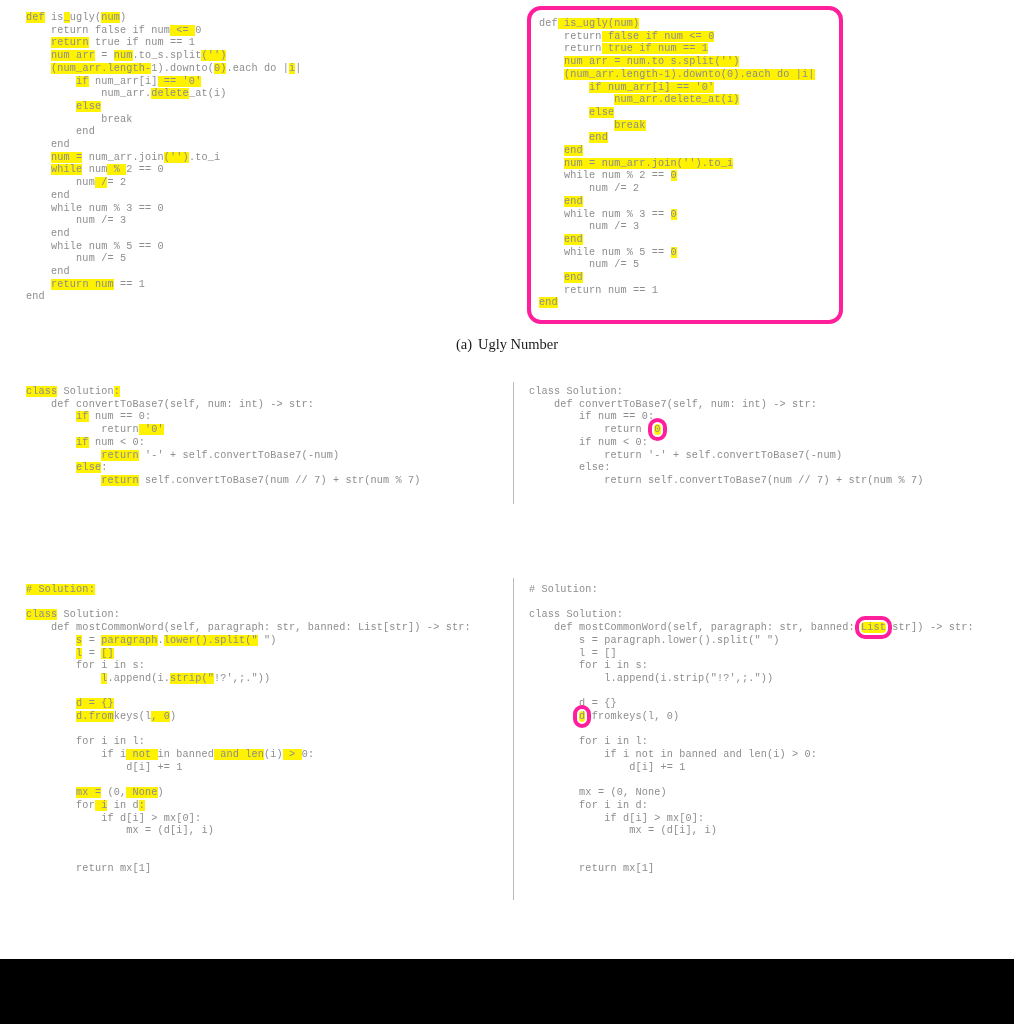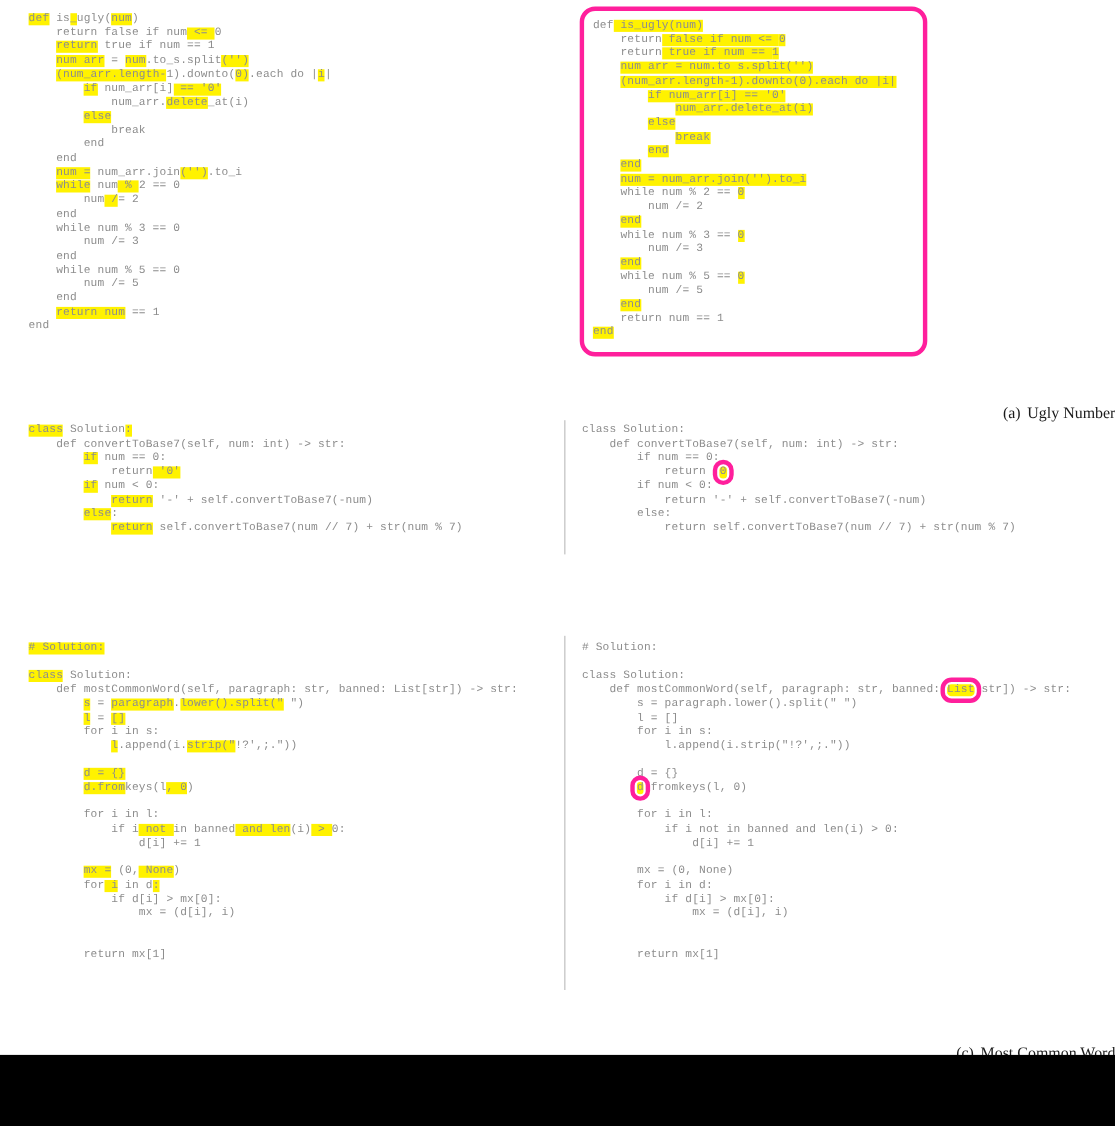--- a/index.html
+++ b/index.html
@@ -27,23 +27,23 @@
   .pane.boxed{
     left:527px;top:6px;
     border:4px solid #FF1F9C;border-radius:14px;
     padding:8px 10px 10px 8px;
     box-sizing:border-box;
   }
   .divider{
     position:absolute;width:1px;background:#b9b9b9;left:513px;
   }
   .caption{
-    position:absolute;width:1014px;text-align:right;
+    position:absolute;width:1014px;text-align:center;
     font-family:"Liberation Serif","DejaVu Serif",serif;
-    font-size:14.5px;color:#1b1b1b;margin-top:32px;
+    font-size:14.5px;color:#1b1b1b;
   }
   .caption .lbl{margin-right:6px;}
 
   
   .hl{background:#FFF200;color:#8d8d8d;}
   .bx{
     outline:4px solid #FF1F9C;
     outline-offset:2px;
     border-radius:4px;
     position:relative;
@@ -72,20 +72,17 @@
       <div class="pane right" id="fig1-right" style="top:4px;"><span class="ln"><span>class Solution:</span></span><span class="ln"><span>    def convertToBase7(self, num: int) -&gt; str:</span></span><span class="ln"><span>        if num == 0:</span></span><span class="ln"><span>            return '</span><span class="hl bx">0</span><span>'</span></span><span class="ln"><span>        if num &lt; 0:</span></span><span class="ln"><span>            return '-' + self.convertToBase7(-num)</span></span><span class="ln"><span>        else:</span></span><span class="ln"><span>            return self.convertToBase7(num // 7) + str(num % 7)</span></span></div>
     </div>
   </div>
 
   <div class="figure" style="top:578px;">
     <div class="panes" style="height:320px;">
       <div class="divider" style="top:0px;height:322px;"></div>
       <div class="pane left" id="fig2-left" style="top:6px;"><span class="ln"><span class="hl"># Solution:</span></span><span class="ln">&nbsp;</span><span class="ln"><span class="hl">class</span><span> Solution:</span></span><span class="ln"><span>    def mostCommonWord(self, paragraph: str, banned: List[str]) -&gt; str:</span></span><span class="ln"><span>        </span><span class="hl">s</span><span> = </span><span class="hl">paragraph</span><span>.</span><span class="hl">lower().split("</span><span> ")</span></span><span class="ln"><span>        </span><span class="hl">l</span><span> = </span><span class="hl">[]</span></span><span class="ln"><span>        for i in s:</span></span><span class="ln"><span>            </span><span class="hl">l</span><span>.append(i.</span><span class="hl">strip("</span><span>!?',;."))</span></span><span class="ln">&nbsp;</span><span class="ln"><span>        </span><span class="hl">d = {}</span></span><span class="ln"><span>        </span><span class="hl">d.from</span><span>keys(l</span><span class="hl">, 0</span><span>)</span></span><span class="ln">&nbsp;</span><span class="ln"><span>        for i in l:</span></span><span class="ln"><span>            if i</span><span class="hl"> not </span><span>in banned</span><span class="hl"> and len</span><span>(i)</span><span class="hl"> &gt; </span><span>0:</span></span><span class="ln"><span>                d[i] += 1</span></span><span class="ln">&nbsp;</span><span class="ln"><span>        </span><span class="hl">mx =</span><span> (0,</span><span class="hl"> None</span><span>)</span></span><span class="ln"><span>        for</span><span class="hl"> i</span><span> in d</span><span class="hl">:</span></span><span class="ln"><span>            if d[i] &gt; mx[0]:</span></span><span class="ln"><span>                mx = (d[i], i)</span></span><span class="ln">&nbsp;</span><span class="ln">&nbsp;</span><span class="ln"><span>        return mx[1]</span></span></div>
       <div class="pane right" id="fig2-right" style="top:6px;"><span class="ln"><span># Solution:</span></span><span class="ln">&nbsp;</span><span class="ln"><span>class Solution:</span></span><span class="ln"><span>    def mostCommonWord(self, paragraph: str, banned: </span><span class="hl bx">List</span><span>[str]) -&gt; str:</span></span><span class="ln"><span>        s = paragraph.lower().split(" ")</span></span><span class="ln"><span>        l = []</span></span><span class="ln"><span>        for i in s:</span></span><span class="ln"><span>            l.append(i.strip("!?',;."))</span></span><span class="ln">&nbsp;</span><span class="ln"><span>        d = {}</span></span><span class="ln"><span>        </span><span class="hl bx">d</span><span>.fromkeys(l, 0)</span></span><span class="ln">&nbsp;</span><span class="ln"><span>        for i in l:</span></span><span class="ln"><span>            if i not in banned and len(i) &gt; 0:</span></span><span class="ln"><span>                d[i] += 1</span></span><span class="ln">&nbsp;</span><span class="ln"><span>        mx = (0, None)</span></span><span class="ln"><span>        for i in d:</span></span><span class="ln"><span>            if d[i] &gt; mx[0]:</span></span><span class="ln"><span>                mx = (d[i], i)</span></span><span class="ln">&nbsp;</span><span class="ln">&nbsp;</span><span class="ln"><span>        return mx[1]</span></span></div>
     </div>
-    <div class="caption" style="top:340px;">
-      <span class="lbl">(c)</span><span>Most Common Word</span>
-    </div>
   </div>
 
 </div>
 
 <div class="bottom-bar"></div>
 
 </body></html>

